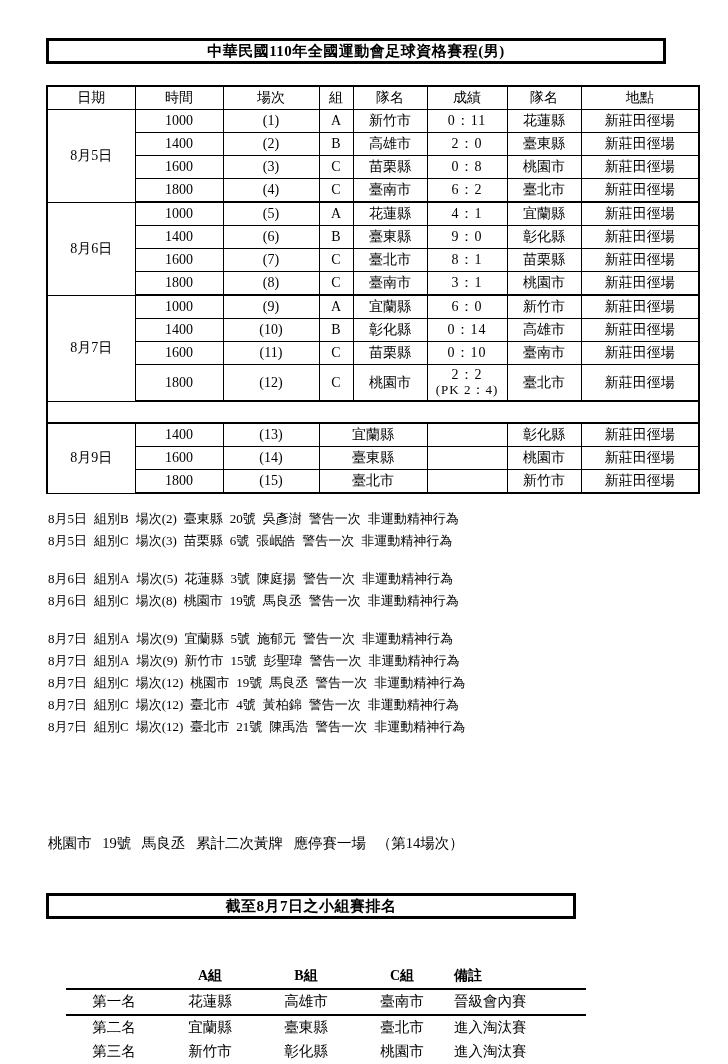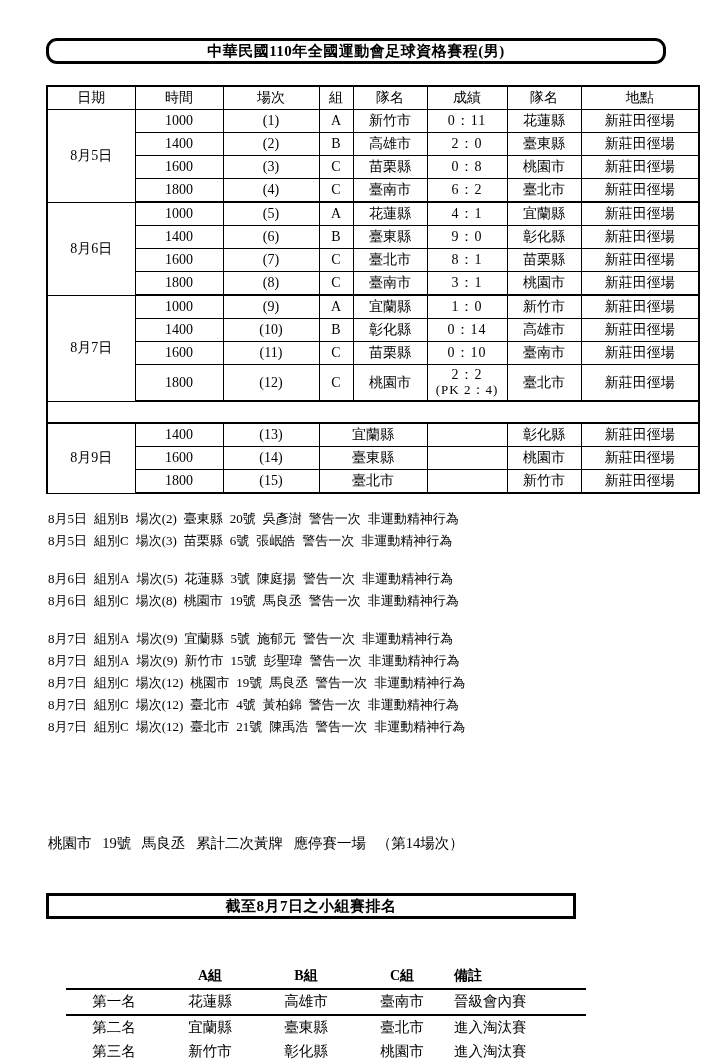--- a/index.html
+++ b/index.html
@@ -25,21 +25,20 @@
     letter-spacing: 0.5px;
     box-sizing: border-box;
   }
   #main-title-banner {
     position: absolute;
     left: 46px;
     top: 38px;
     width: 620px;
     height: 26px;
     line-height: 21px;
-    border-radius: 11px;
   }
   #standings-title-banner {
     position: absolute;
     left: 46px;
     top: 893px;
     width: 530px;
     height: 26px;
     line-height: 21px;
   }
 
@@ -260,21 +259,21 @@
         <td class="score-cell">3：1</td>
         <td>桃園市</td>
         <td class="edge-r">新莊田徑場</td>
       </tr>
       <tr>
         <td class="date-cell edge-l" rowspan="4">8月7日</td>
         <td class="num-cell">1000</td>
         <td class="num-cell">(9)</td>
         <td>A</td>
         <td>宜蘭縣</td>
-        <td class="score-cell">1：0</td>
+        <td class="score-cell">6：0</td>
         <td>新竹市</td>
         <td class="edge-r">新莊田徑場</td>
       </tr>
       <tr>
         <td class="num-cell">1400</td>
         <td class="num-cell">(10)</td>
         <td>B</td>
         <td>彰化縣</td>
         <td class="score-cell">0：14</td>
         <td>高雄市</td>

